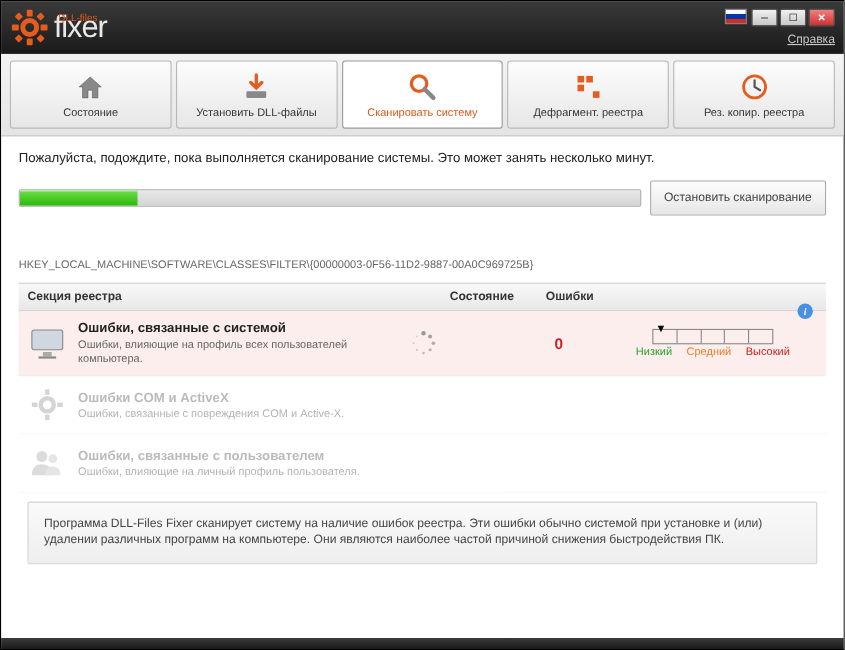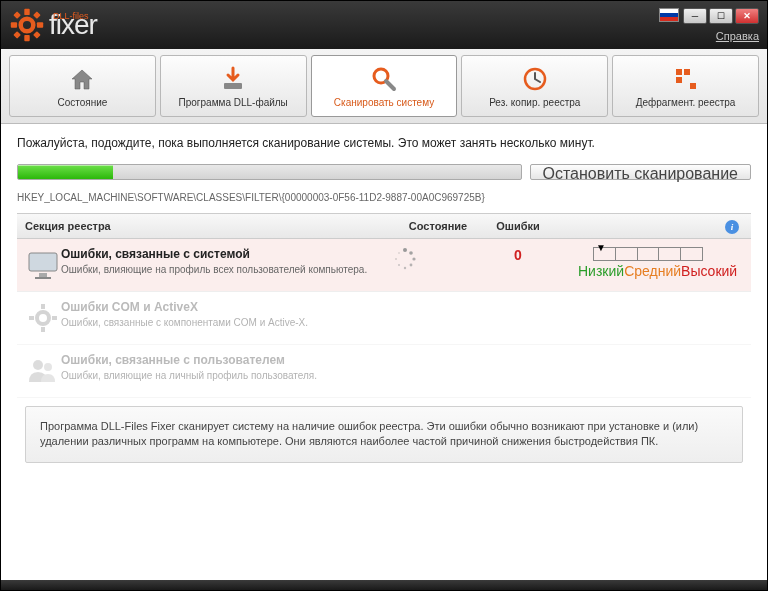--- a/index.html
+++ b/index.html
@@ -18,45 +18,45 @@
 .help-link { color: #c8c8c8; text-decoration: underline; font-size: 11px; cursor: pointer; }
 .tabs { display: flex; gap: 4px; padding: 6px 8px; background: linear-gradient(#f4f4f4,#e4e4e4); border-bottom: 1px solid #bbb; }
 .tab { flex: 1; height: 62px; border: 1px solid #b8b8b8; border-radius: 3px; background: linear-gradient(#fdfdfd,#e6e6e6); display: flex; flex-direction: column; align-items: center; justify-content: center; gap: 4px; cursor: pointer; font-size: 10px; color: #333; }
 .tab.active { background: #fff; border-color: #999; box-shadow: inset 0 0 0 1px #fff; color: #d85a1a; }
 .tab-icon { width: 28px; height: 28px; display: flex; align-items: center; justify-content: center; }
 .content { flex: 1; padding: 12px 16px; display: flex; flex-direction: column; overflow: hidden; }
 .status-line { font-size: 12px; color: #222; margin-bottom: 14px; }
 .progress-row { display: flex; align-items: center; gap: 8px; margin-bottom: 12px; }
 .progress-bar { flex: 1; height: 16px; border: 1px solid #aaa; border-radius: 2px; background: linear-gradient(#e8e8e8,#d4d4d4); position: relative; overflow: hidden; }
 .progress-fill { height: 100%; background: linear-gradient(#6de04a,#2bb80a); box-shadow: inset 0 1px 0 rgba(255,255,255,.5); }
-.stop-btn { height: 16px; padding: 0 12px; border: 1px solid #aaa; border-radius: 2px; background: linear-gradient(#fdfdfd,#e6e6e6); font-size: 16px; cursor: pointer; color: #444;}
-.reg-path { font-size: 10px; color: #666; margin-bottom: 10px; word-break: break-all; }
-.table-header { display: flex; background: linear-gradient(#f8f8f8,#e8e8e8); border-top: 1px solid #ccc; border-bottom: 1px solid #ccc; padding: 6px 8px; font-weight: bold; font-size: 11px; color: #333; }
+.stop-btn { height: 32px; padding: 0 12px; border: 1px solid #aaa; border-radius: 2px; background: linear-gradient(#fdfdfd,#e6e6e6); font-size: 11px; cursor: pointer; color: #444;}
+.reg-path { font-size: 10px; color: #666; margin-bottom: 10px; word-break: break-all; margin-top: 28px; }
+.table-header { display: flex; background: linear-gradient(#f8f8f8,#e8e8e8); border-top: 1px solid #ccc; border-bottom: 1px solid #ccc; padding: 6px 8px; font-weight: bold; font-size: 11px; color: #333; align-items: flex-end; }
 .col-section { flex: 1; }
 .col-state { width: 90px; text-align: center; }
 .col-errors { width: 70px; text-align: center; }
 .col-damage { width: 190px; text-align: left; position: relative; }
 .info-icon { position: absolute; right: 4px; top: 0; width: 14px; height: 14px; border-radius: 50%; background: #4a90e2; color: #fff; display: flex; align-items: center; justify-content: center; font-size: 9px; font-weight: bold; font-style: italic; font-family: serif;}
 .sections { display: flex; flex-direction: column; }
-.section-row { display: flex; align-items: flex-start; padding: 8px; border-bottom: 1px solid #eee; }
+.section-row { display: flex; align-items: center; padding: 8px; border-bottom: 1px solid #eee; gap: 10px; }
 .section-row.active { background: #fbeeed; }
 .section-row.dim { opacity: 0.5; }
 .section-icon { width: 36px; height: 36px; flex-shrink: 0; display:flex; align-items:center; justify-content:center;}
 .section-text { flex: 1; }
 .section-title { font-weight: bold; font-size: 12px; color: #222; margin-bottom: 2px; }
 .section-row.dim .section-title { color: #777; }
 .section-desc { font-size: 10px; color: #666; line-height: 1.3; }
 .spinner { width: 24px; height: 24px; }
 .errors-val { width: 70px; text-align: center; color: #d02020; font-weight: bold; font-size: 14px; }
 .damage-widget { width: 190px; }
 .damage-boxes { display: flex; border: 1px solid #888; width: 110px; height: 14px; margin: 0 auto 2px; position: relative;}
 .damage-cell { flex: 1; border-right: 1px solid #888; }
 .damage-cell:last-child { border-right: none; }
 .damage-marker { position: absolute; top: -6px; left: 2px; font-size: 10px; }
-.damage-labels { display: flex; justify-content: space-between; width: 140px; margin: 0 auto; font-size: 14px; }
+.damage-labels { display: flex; justify-content: space-between; width: 140px; margin: 0 auto; font-size: 10px; }
 .lbl-low { color: #2a9d2a; }
 .lbl-mid { color: #e67e22; }
 .lbl-high { color: #d02020; }
 .footer { border-top: 1px solid #ccc; padding: 12px 14px; background: linear-gradient(#fafafa,#eeeeee); font-size: 11px; color: #444; line-height: 1.4; border: 1px solid #d0d0d0; margin: 8px; border-radius: 2px;}
 .bottom-frame { height: 10px; background: linear-gradient(#3a3a3a, #1a1a1a); }
 svg { display: block; }
 </style>
 </head>
 <body>
 
@@ -101,50 +101,50 @@
       </span>
       <span>Состояние</span>
     </div>
     <div class="tab">
       <span class="tab-icon">
         <svg width="28" height="28" viewBox="0 0 28 28">
             <path d="M14 3 L14 14 M9 10 L14 15 L19 10" stroke="#e65c1e" stroke-width="3" fill="none" stroke-linecap="round"></path>
             <rect x="5" y="18" width="18" height="6" rx="1" fill="#888"></rect>
           </svg>
       </span>
-      <span>Программа DLL-файлы</span>
+      <span>Установить DLL-файлы</span>
     </div>
     <div class="tab active">
       <span class="tab-icon">
         <svg width="28" height="28" viewBox="0 0 28 28">
             <circle cx="11" cy="11" r="7" fill="none" stroke="#e65c1e" stroke-width="3"></circle>
             <line x1="16" y1="16" x2="24" y2="24" stroke="#888" stroke-width="4" stroke-linecap="round"></line>
           </svg>
       </span>
       <span>Сканировать систему</span>
-    </div>
-    <div class="tab">
-      <span class="tab-icon">
-        <svg width="28" height="28" viewBox="0 0 28 28">
-            <circle cx="14" cy="14" r="10" fill="none" stroke="#e65c1e" stroke-width="2.5"></circle>
-            <path d="M14 8 L14 14 L19 17" stroke="#555" stroke-width="2" fill="none" stroke-linecap="round"></path>
-          </svg>
-      </span>
-      <span>Рез. копир. реестра</span>
     </div>
     <div class="tab">
       <span class="tab-icon">
         <svg width="28" height="28" viewBox="0 0 28 28">
             <rect x="4" y="4" width="6" height="6" fill="#e65c1e"></rect>
             <rect x="12" y="4" width="6" height="6" fill="#e65c1e"></rect>
             <rect x="4" y="12" width="6" height="6" fill="#e65c1e"></rect>
             <rect x="18" y="18" width="6" height="6" fill="#e65c1e"></rect>
           </svg>
       </span>
       <span>Дефрагмент. реестра</span>
+    </div>
+    <div class="tab">
+      <span class="tab-icon">
+        <svg width="28" height="28" viewBox="0 0 28 28">
+            <circle cx="14" cy="14" r="10" fill="none" stroke="#e65c1e" stroke-width="2.5"></circle>
+            <path d="M14 8 L14 14 L19 17" stroke="#555" stroke-width="2" fill="none" stroke-linecap="round"></path>
+          </svg>
+      </span>
+      <span>Рез. копир. реестра</span>
     </div>
   </div>
 
   <div class="content">
     <div class="status-line">Пожалуйста, подождите, пока выполняется сканирование системы. Это может занять несколько минут.</div>
     <div class="progress-row">
       <div class="progress-bar">
         <div class="progress-fill" id="progress-fill" style="width: 19%;"></div>
       </div>
       <button class="stop-btn">Остановить сканирование</button>
@@ -212,37 +212,37 @@
               <g fill="#aaa">
                 <rect x="14" y="2" width="4" height="5"></rect>
                 <rect x="14" y="25" width="4" height="5"></rect>
                 <rect x="2" y="14" width="5" height="4"></rect>
                 <rect x="25" y="14" width="5" height="4"></rect>
               </g>
             </svg>
         </div>
         <div class="section-text">
           <div class="section-title">Ошибки COM и ActiveX</div>
-          <div class="section-desc">Ошибки, связанные с компонентами COM и Active-X.</div>
+          <div class="section-desc">Ошибки, связанные с повреждения COM и Active-X.</div>
         </div>
       </div>
 
       <div class="section-row dim">
         <div class="section-icon">
           <svg width="34" height="34" viewBox="0 0 34 34">
               <circle cx="12" cy="11" r="5" fill="#bbb"></circle>
               <path d="M3 28 Q3 18 12 18 Q21 18 21 28 Z" fill="#bbb"></path>
               <circle cx="22" cy="13" r="4" fill="#ccc"></circle>
               <path d="M15 28 Q15 20 22 20 Q29 20 29 28 Z" fill="#ccc"></path>
             </svg>
         </div>
         <div class="section-text">
           <div class="section-title">Ошибки, связанные с пользователем</div>
           <div class="section-desc">Ошибки, влияющие на личный профиль пользователя.</div>
         </div>
       </div>
 
     </div>
 
-    <div class="footer">Программа DLL-Files Fixer сканирует систему на наличие ошибок реестра. Эти ошибки обычно возникают при установке и (или) удалении различных программ на компьютере. Они являются наиболее частой причиной снижения быстродействия ПК.</div>
+    <div class="footer">Программа DLL-Files Fixer сканирует систему на наличие ошибок реестра. Эти ошибки обычно системой при установке и (или) удалении различных программ на компьютере. Они являются наиболее частой причиной снижения быстродействия ПК.</div>
   </div>
   <div class="bottom-frame"></div>
 </div>
 
 </body></html>

